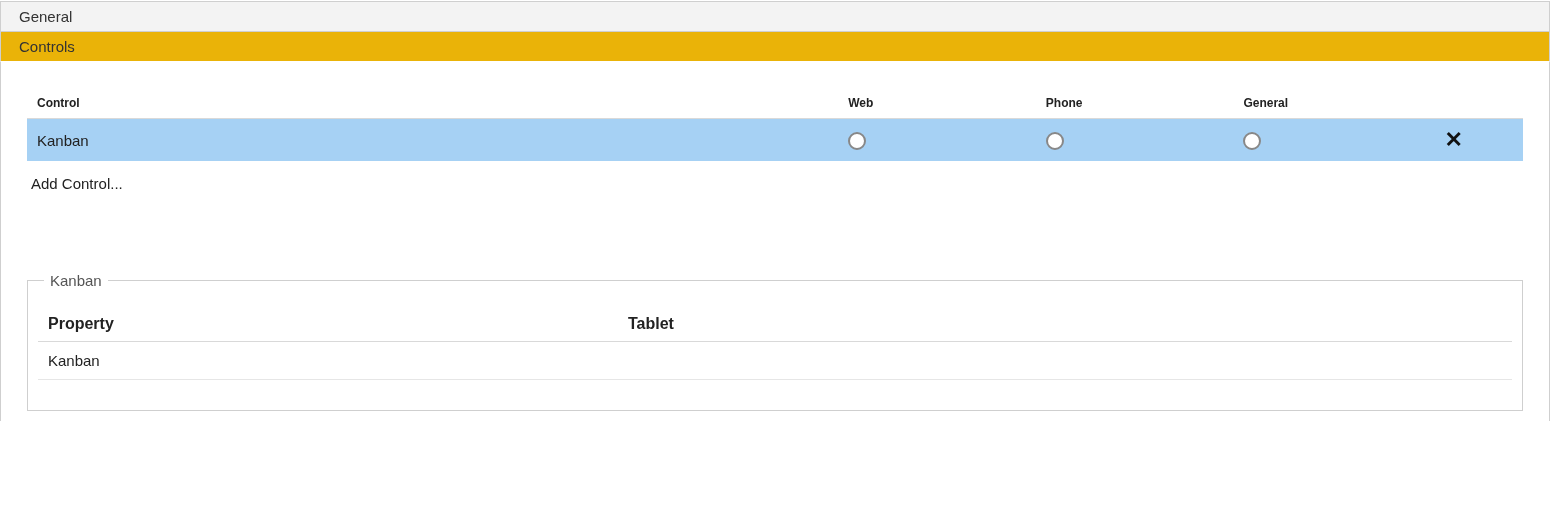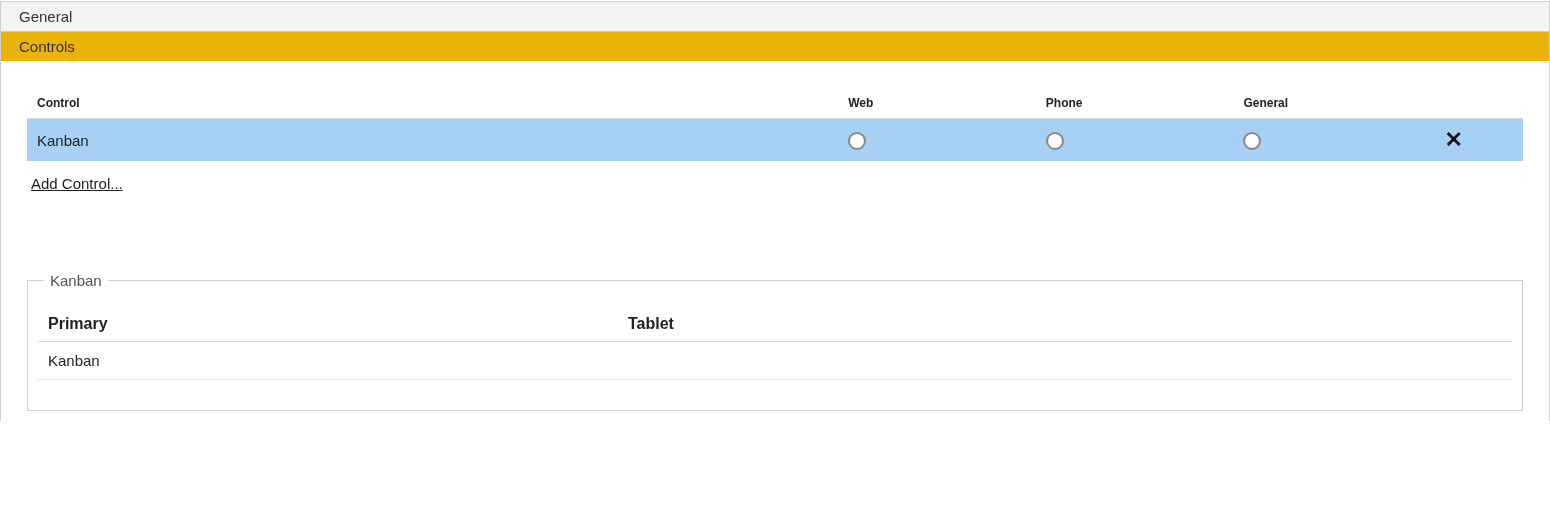--- a/index.html
+++ b/index.html
@@ -84,21 +84,20 @@
       transform: translate(-50%,-50%);
       border-radius: 50%;
       background: transparent;
     }
     .radio-outer.blue .radio-inner { background: #0a74e6; }
 
     .add-control {
       display: inline-block;
       margin: 14px 16px 0 4px;
       color: #222;
-      text-decoration: underline;
       cursor: pointer;
     }
     .delete-x {
       font-size: 22px;
       font-weight: 900;
       color: #111;
       cursor: pointer;
       line-height: 1;
     }
 
@@ -172,21 +171,21 @@
   </table>
 
   <a class="add-control">Add Control...</a>
 
   <div class="fieldset-wrap">
     <fieldset class="kanban-fs">
       <legend>Kanban</legend>
       <table class="prop-table">
         <thead>
           <tr>
-            <th class="prop-col-name">Primary</th>
+            <th class="prop-col-name">Property</th>
             <th>Tablet</th>
           </tr>
         </thead>
         <tbody>
           <tr>
             <td>Kanban</td>
             <td></td>
           </tr>
         </tbody>
       </table>

